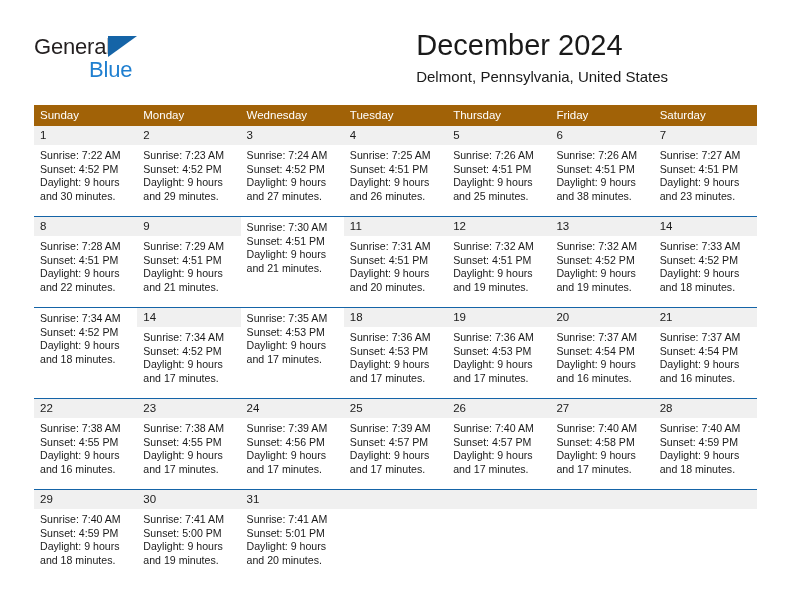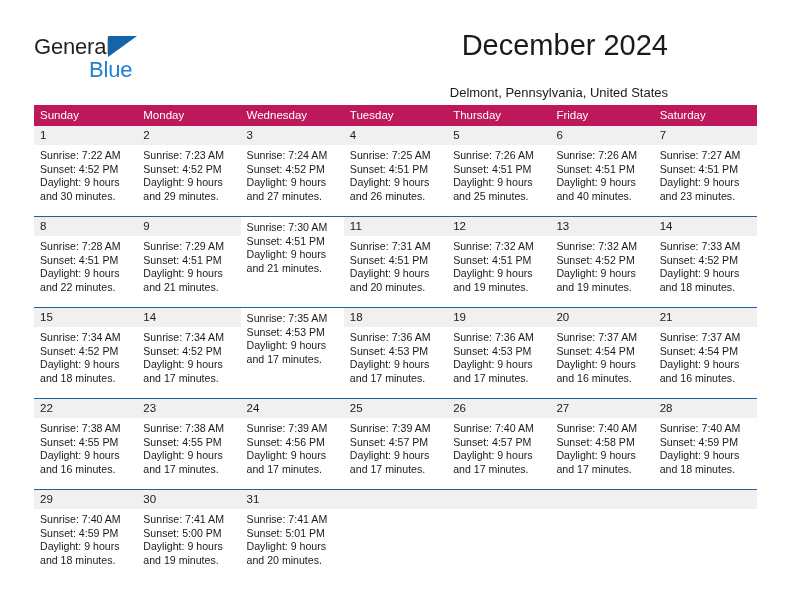--- a/index.html
+++ b/index.html
@@ -62,50 +62,49 @@
     top: 23px;
     font-size: 22px;
     letter-spacing: -0.2px;
     color: #1f7fd0;
   }
 
   .title-block {
     position: absolute;
     right: 36px;
     top: 28px;
-    text-align: right;
   }
   .cal-title {
     font-size: 29px;
     font-weight: normal;
     color: #1a1a1a;
     line-height: 34px;
     white-space: nowrap;
   }
   .cal-subtitle {
-    font-size: 13px;
+    font-size: 15px;
     font-weight: normal;
     color: #1a1a1a;
     line-height: 22px;
-    margin-top: 20px;
+    margin-top: 4px;
     white-space: nowrap;
   }
 
   
   .calendar {
     position: absolute;
     left: 34px;
     top: 105px;
     width: 723px;
   }
 
   .weekday-row {
     display: flex;
     width: 100%;
-    background: #be185d;
+    background: #a16207;
   }
   .weekday-cell {
     flex: 1 1 0;
     box-sizing: border-box;
     padding: 3px 0 4px 6px;
     font-size: 11.5px;
     color: #ffffff;
     line-height: 14px;
   }
 
@@ -222,21 +221,21 @@
               <div>Daylight: 9 hours</div>
               <div>and 25 minutes.</div>
             </div>
           </div>
           <div class="day-cell">
             <div class="day-number-band">6</div>
             <div class="day-body">
               <div>Sunrise: 7:26 AM</div>
               <div>Sunset: 4:51 PM</div>
               <div>Daylight: 9 hours</div>
-              <div>and 40 minutes.</div>
+              <div>and 38 minutes.</div>
             </div>
           </div>
           <div class="day-cell">
             <div class="day-number-band">7</div>
             <div class="day-body">
               <div>Sunrise: 7:27 AM</div>
               <div>Sunset: 4:51 PM</div>
               <div>Daylight: 9 hours</div>
               <div>and 23 minutes.</div>
             </div>
@@ -301,21 +300,20 @@
             <div class="day-body">
               <div>Sunrise: 7:33 AM</div>
               <div>Sunset: 4:52 PM</div>
               <div>Daylight: 9 hours</div>
               <div>and 18 minutes.</div>
             </div>
           </div>
         </div>
         <div class="week-row">
           <div class="day-cell">
-            <div class="day-number-band">15</div>
             <div class="day-body">
               <div>Sunrise: 7:34 AM</div>
               <div>Sunset: 4:52 PM</div>
               <div>Daylight: 9 hours</div>
               <div>and 18 minutes.</div>
             </div>
           </div>
           <div class="day-cell">
             <div class="day-number-band">14</div>
             <div class="day-body">

